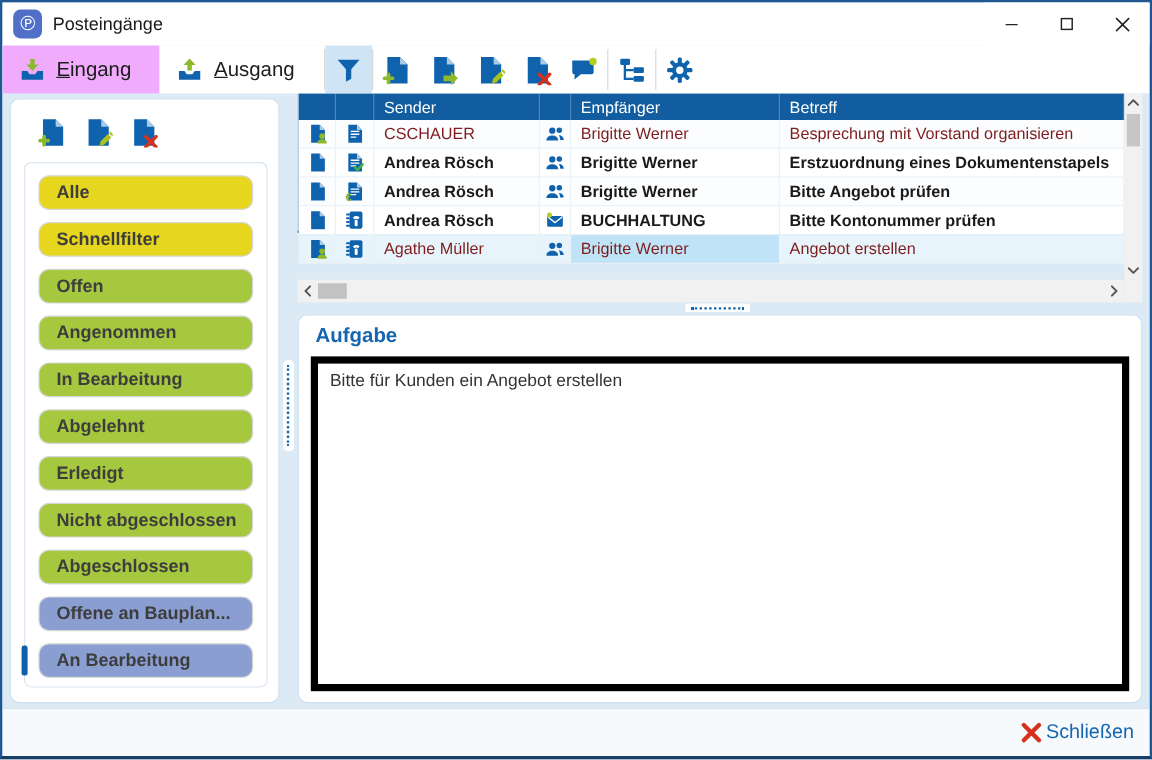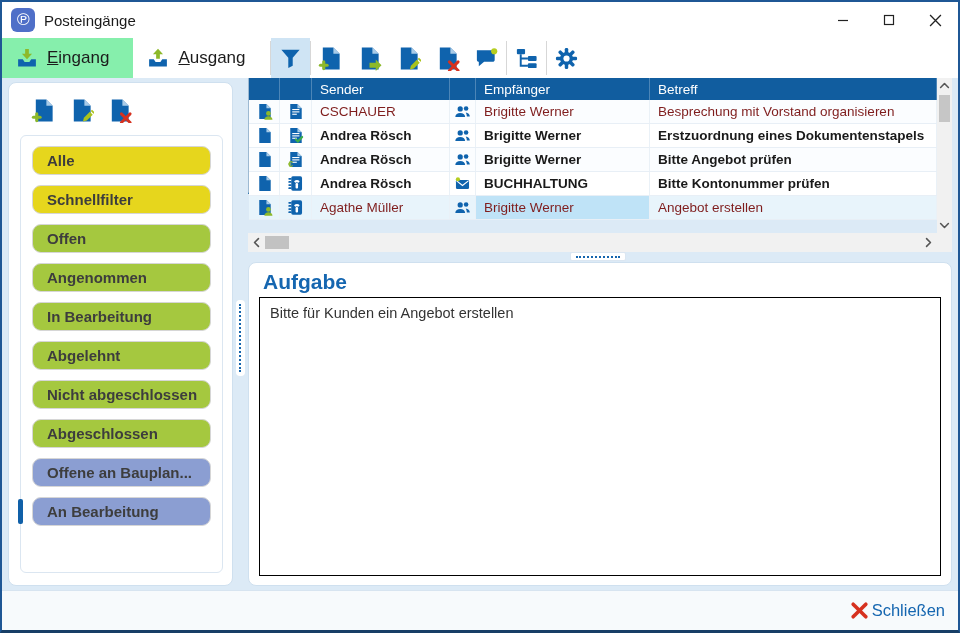--- a/index.html
+++ b/index.html
@@ -9,21 +9,21 @@
   
   .titlebar { height:36px; background:#fff; display:flex; align-items:center; flex:none; }
   .app-logo { width:24px; height:24px; margin-left:9px; border-radius:6px; background:#4f6fc8; color:#fff; font-size:17px; display:flex; align-items:center; justify-content:center; font-style:italic; }
   .title-text { margin-left:9px; font-size:15px; color:#1a1a1a; }
   .win-controls { margin-left:auto; display:flex; height:100%; }
   .win-btn { width:46px; height:100%; display:flex; align-items:center; justify-content:center; background:#fff; border:none; cursor:pointer; }
 
   
   .tabstrip { height:40px; background:#fff; display:flex; align-items:stretch; flex:none; }
   .tab { display:flex; align-items:center; gap:9px; padding:0 24px 0 14px; font-size:17px; color:#1c1c1c; border:none; background:#fff; cursor:pointer; }
-  .tab.active { background:#86efac; }
+  .tab.active { background:#f0abfc; }
   .tab .u { text-decoration:underline; }
   .vsep { width:1px; background:#d7d7d7; margin:3px 0; }
   .toolbar { display:flex; align-items:stretch; }
   .tbtn { width:39px; border:none; background:transparent; display:flex; align-items:center; justify-content:center; cursor:pointer; }
   .tbtn.active { background:#cfe4f4; }
   .ic { display:inline-flex; }
   .ic svg { display:block; }
   .ic-24 svg { width:25px; height:25px; }
   .ic-22 svg { width:22px; height:22px; }
   .ic-17 svg { width:17px; height:17px; }
@@ -70,22 +70,22 @@
   .hspacer { flex:1; }
   .chev svg { width:13px; height:13px; display:block; }
 
   
   .hsplit { position:absolute; left:246px; top:174px; width:704px; height:10px; }
   .hsplit-handle { position:absolute; left:322px; top:0; width:56px; height:9px; background:#fff; border:1px solid #dbe6f1; border-radius:2px; cursor:row-resize; }
   .hsplit-handle::after { content:""; position:absolute; left:5px; right:5px; top:3px; border-top:2px dotted #1565ad; }
 
   
   .taskpanel { position:absolute; left:246px; top:184px; width:704px; height:324px; background:#fff; border:1px solid #cfe0ef; border-radius:8px; }
-  .task-title { margin:7px 12px 0 14px; font-size:21px; font-weight:700; color:#1566b0; }
-  .task-box { position:absolute; left:10px; right:10px; top:34px; bottom:9px; border:1px solid #000000; background:#fff; padding:7px 10px; font-size:14.5px; color:#333; cursor:text; }
+  .task-title { margin:7px 12px 0 14px; font-size:17px; font-weight:700; color:#1566b0; }
+  .task-box { position:absolute; left:10px; right:10px; top:34px; bottom:9px; border:6px solid #000000; background:#fff; padding:7px 10px; font-size:14.5px; color:#333; cursor:text; }
 
   
   .footer { height:40px; flex:none; background:#f7fafc; border-top:1px solid #d7e4f0; display:flex; align-items:center; justify-content:flex-end; padding-right:13px; }
   .close-btn { display:flex; align-items:center; gap:3px; border:none; background:none; font-size:16.5px; color:#1566b0; cursor:pointer; font-family:inherit; }
 </style>
 </head>
 <body>
 
 <div class="window">
 
@@ -261,20 +261,21 @@
               </svg>
             </span></button>
         </div>
       <div class="filter-box">
           <button class="fbtn yellow">Alle</button>
           <button class="fbtn yellow">Schnellfilter</button>
           <button class="fbtn green">Offen</button>
           <button class="fbtn green">Angenommen</button>
           <button class="fbtn green">In Bearbeitung</button>
           <button class="fbtn green">Abgelehnt</button>
+          <button class="fbtn green">Erledigt</button>
           <button class="fbtn green">Nicht abgeschlossen</button>
           <button class="fbtn green">Abgeschlossen</button>
           <button class="fbtn blue">Offene an Bauplan...</button>
           <button class="fbtn blue selected">An Bearbeitung</button>
         </div>
     </div>
 
     <div class="vsplit"></div>
 
     <div class="tablewrap">

